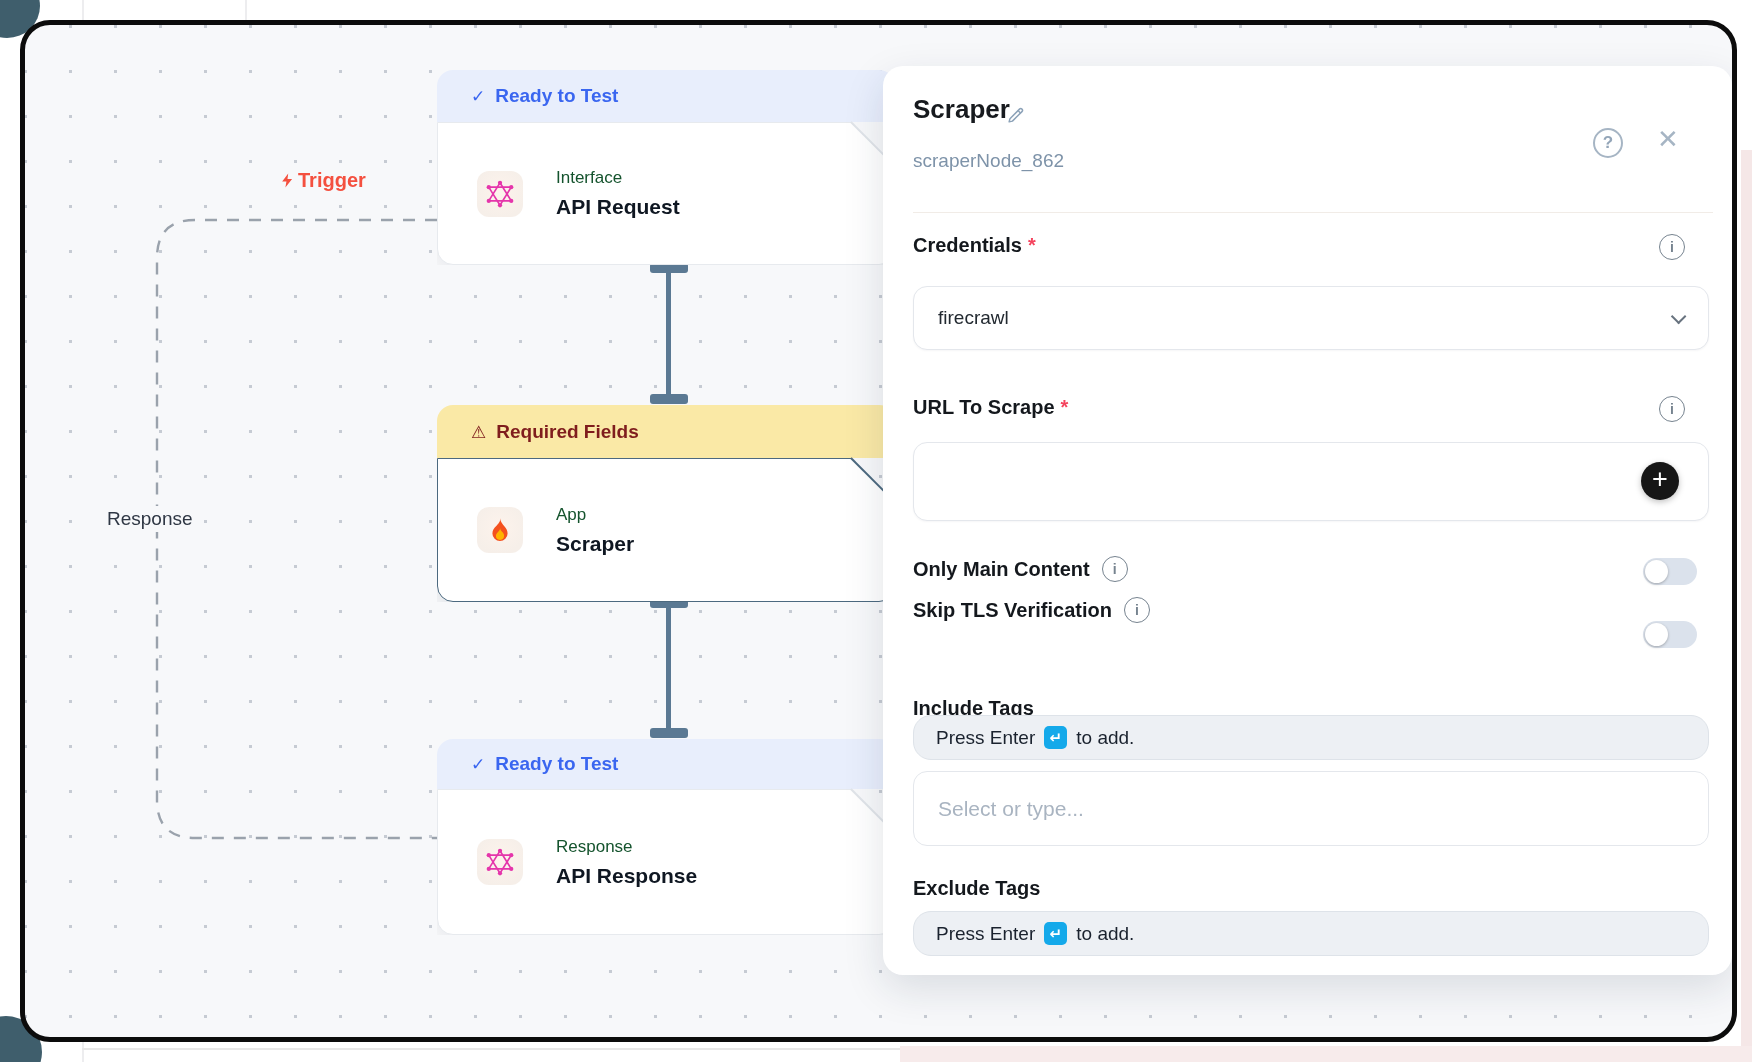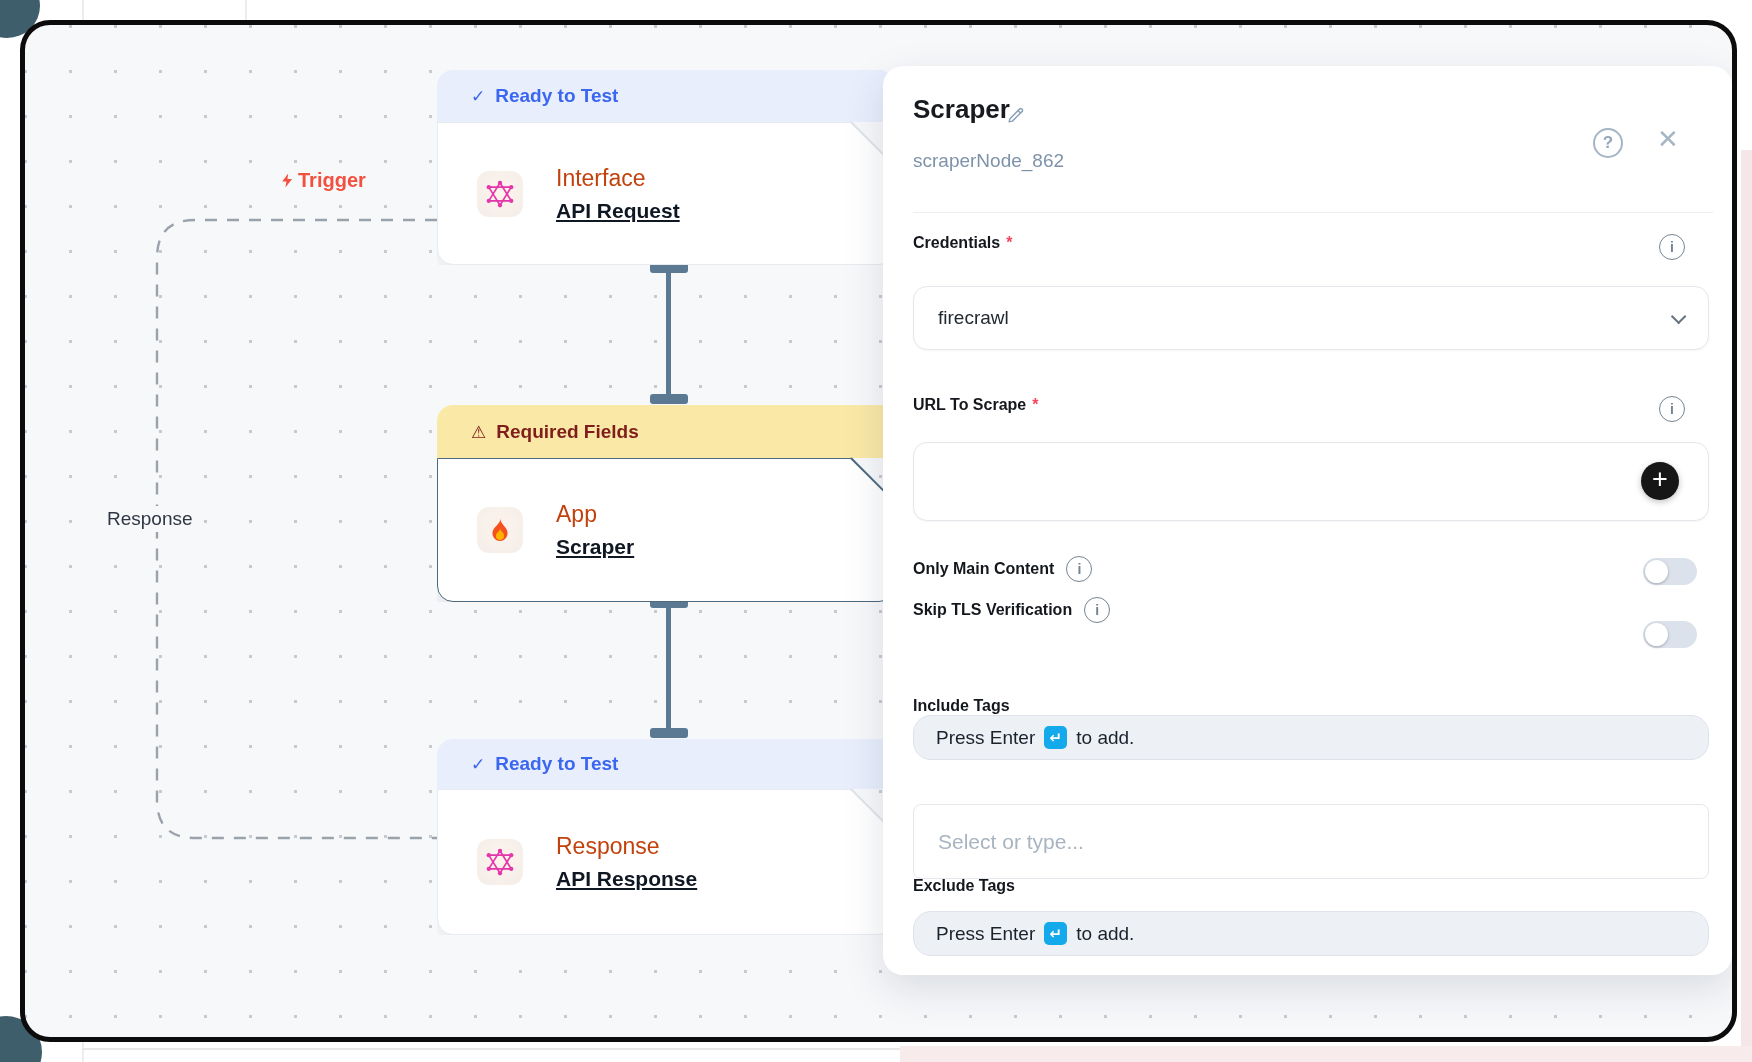--- a/index.html
+++ b/index.html
@@ -58,42 +58,42 @@
   }
   .node-selected .nbody { border:1.5px solid #4c697f; box-shadow:0 8px 20px rgba(30,45,70,.10); }
   .fold-line { position:absolute; width:62px; height:1.5px; background:#e0e4e9; right:-9px; transform:rotate(45deg); }
   .node-selected .fold-line { background:#4c697f; }
   .tile {
     width:46px; height:46px; border-radius:12px; flex:0 0 46px;
     background:radial-gradient(circle at 50% 45%, #fdf3ec 0%, #f6efe9 75%);
     display:flex; align-items:center; justify-content:center;
   }
   .ntext { display:flex; flex-direction:column; gap:7px; }
-  .nlabel { font-size:23px; color:#c2410c; }
-  .ntitle { font-size:21px; font-weight:700; color:#0f1722;text-decoration:underline; }
+  .nlabel { font-size:17px; color:#14532d; }
+  .ntitle { font-size:21px; font-weight:700; color:#0f1722; }
 
   
   .panel {
     position:absolute; left:858px; top:41px; width:849px; height:909px;
     background:#ffffff; border-radius:20px; box-shadow:0 14px 40px rgba(23,35,61,.13);
   }
   .p-title { position:absolute; left:30px; top:28px; font-size:26px; font-weight:700; color:#171a1e; }
   .p-pencil { position:absolute; left:122px; top:38px; cursor:pointer; }
   .p-help {
     position:absolute; left:710px; top:62px; width:30px; height:30px; border-radius:50%;
     border:2px solid #a6b5c4; color:#93a5b8; font-size:17px; font-weight:700;
     display:flex; align-items:center; justify-content:center; cursor:pointer;
   }
   .p-help::before { content:"?"; }
   .p-close { position:absolute; left:774px; top:58px; color:#a6b5c4; font-size:26px; cursor:pointer; font-family:"DejaVu Sans",sans-serif; }
   .p-close::before { content:"\2715"; }
   .p-sub { position:absolute; left:30px; top:84px; font-size:19px; color:#7e93a9; }
   .p-divider { position:absolute; left:30px; top:146px; width:800px; height:1px; background:#f1ece7; }
 
-  .f-label { position:absolute; left:30px; font-size:16px; font-weight:600; color:#14181d; }
+  .f-label { position:absolute; left:30px; font-size:20px; font-weight:600; color:#14181d; }
   .req { color:#f4445e; margin-left:6px; font-weight:600; }
   .info {
     width:26px; height:26px; border-radius:50%; border:1.7px solid #76838f; color:#76838f;
     font-size:14px; font-weight:700; display:inline-flex; align-items:center; justify-content:center;
     cursor:pointer; background:#fff;
   }
   .info::before { content:"i"; }
   .info-abs { position:absolute; left:776px; }
 
   .select {
@@ -296,21 +296,21 @@
         <div class="toggle" style="top:555px;">
             <span class="knob"></span>
           </div>
 
         <div class="f-label" style="top:611px;margin-top:20px;">Include Tags</div>
         <div class="hint" style="top:649px;">
           <span>Press Enter</span>
           <span class="enter-key"></span>
           <span>to add.</span>
         </div>
-        <input class="tag-input" style="top: 738px; border-radius: 8px;" placeholder="Select or type...">
+        <input class="tag-input" style="top: 705px;" placeholder="Select or type...">
 
         <div class="f-label" style="top:811px;">Exclude Tags</div>
         <div class="hint" style="top:845px;">
           <span>Press Enter</span>
           <span class="enter-key"></span>
           <span>to add.</span>
         </div>
       </aside>
 
     </div>

